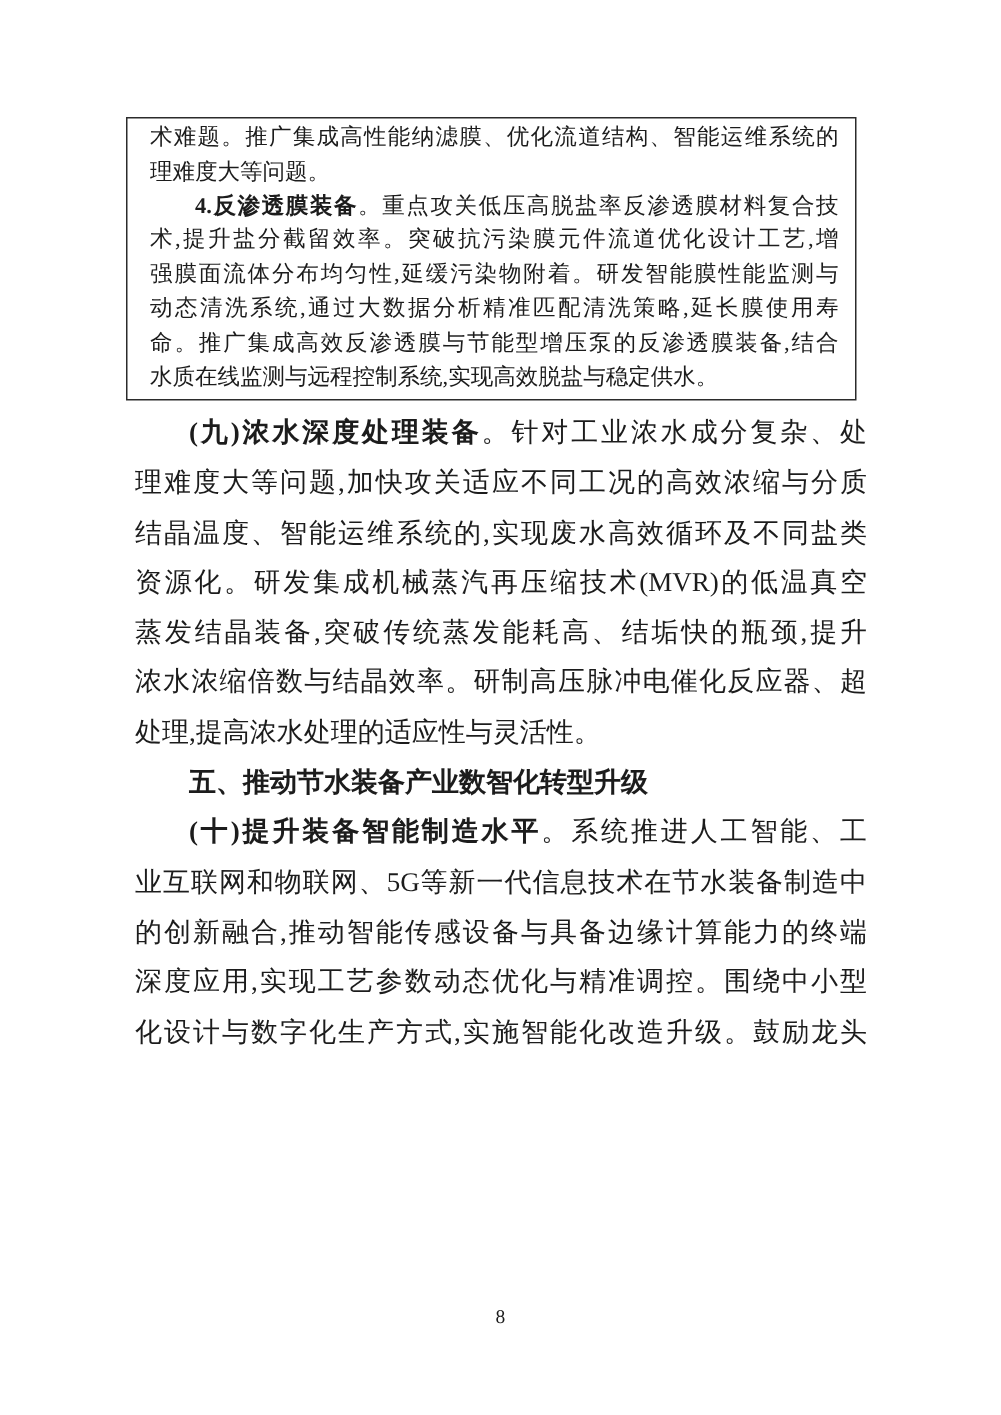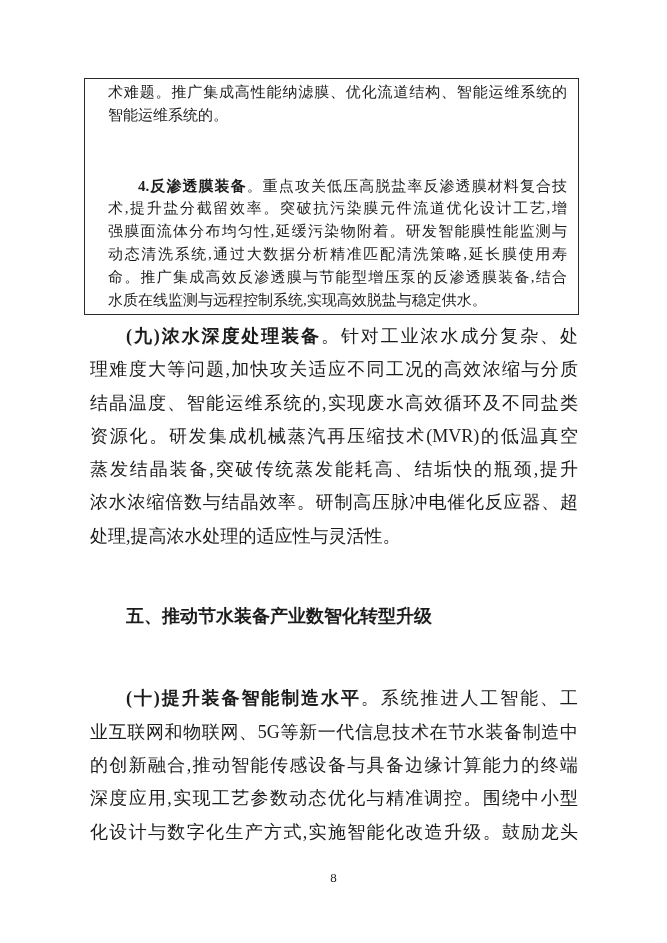--- a/index.html
+++ b/index.html
@@ -14,21 +14,21 @@
     background: #ffffff;
     color: #1c1c1c;
     font-family: "Liberation Serif", "DejaVu Serif", serif;
     overflow: hidden;
   }
   .boxed {
     position: absolute;
     left: 84px;
     top: 78px;
     width: 459px;
-    padding: 2px 11px 3px 23px;
+    padding: 2px 11px 3px 15px;
     border: 1px solid #2b2b2b;
     font-size: 15px;
     line-height: 22.8px;
   }
   .body-text {
     position: absolute;
     left: 90px;
     top: 272px;
     width: 488px;
     font-size: 18px;
@@ -37,25 +37,24 @@
   .tline {
     text-align: justify;
     text-align-last: justify;
     text-justify: inter-ideograph;
   }
   .tline.endline {
     text-align-last: left;
   }
   .tline.indent {
     text-indent: 2em;
-    margin-top: 48px;
   }
   .tline.heading {
     font-weight: bold;
-    font-family: Liberation Mono, monospace;
+    font-family: Liberation Serif, serif;
     text-align-last: left;
   }
   .tline .b {
     font-weight: bold;
   }
   .pagenum {
     position: absolute;
     left: 0;
     top: 870px;
     width: 100%;
@@ -63,21 +62,21 @@
     font-size: 13px;
     color: #1c1c1c;
   }
 </style>
 </head>
 <body>
 
 <div class="page">
   <div class="boxed" id="box-lines">
       <div class="tline"><span>术难题。推广集成高性能纳滤膜、优化流道结构、智能运维系统的</span></div>
-      <div class="tline endline"><span>智能运维系统的。</span></div>
+      <div class="tline endline"><span>理难度大等问题。</span></div>
       <div class="tline indent"><span class="b">4.反渗透膜装备</span><span>。重点攻关低压高脱盐率反渗透膜材料复合技</span></div>
       <div class="tline"><span>术,提升盐分截留效率。突破抗污染膜元件流道优化设计工艺,增</span></div>
       <div class="tline"><span>强膜面流体分布均匀性,延缓污染物附着。研发智能膜性能监测与</span></div>
       <div class="tline"><span>动态清洗系统,通过大数据分析精准匹配清洗策略,延长膜使用寿</span></div>
       <div class="tline"><span>命。推广集成高效反渗透膜与节能型增压泵的反渗透膜装备,结合</span></div>
       <div class="tline endline"><span>水质在线监测与远程控制系统,实现高效脱盐与稳定供水。</span></div>
     </div>
   <div class="body-text" id="body-lines">
       <div class="tline indent"><span class="b">(九)浓水深度处理装备</span><span>。针对工业浓水成分复杂、处</span></div>
       <div class="tline"><span>理难度大等问题,加快攻关适应不同工况的高效浓缩与分质</span></div>

